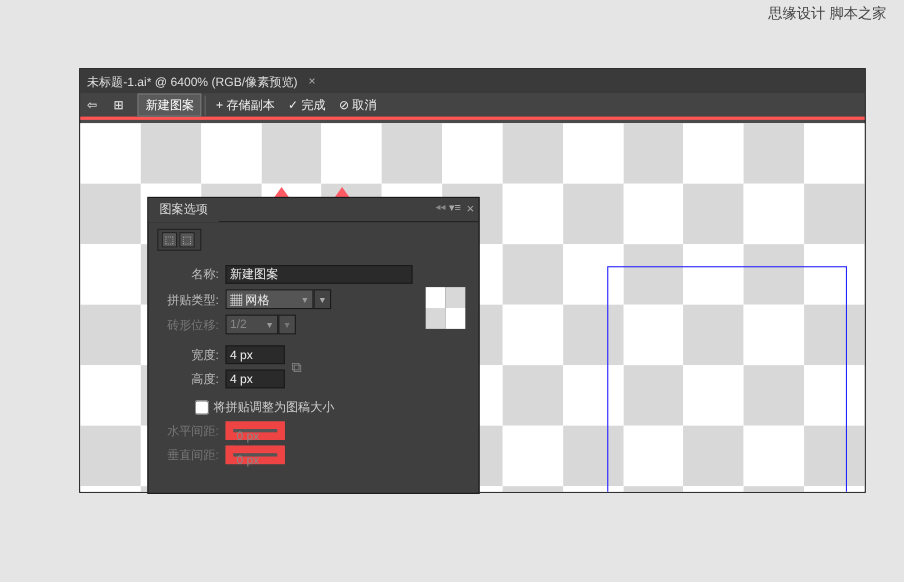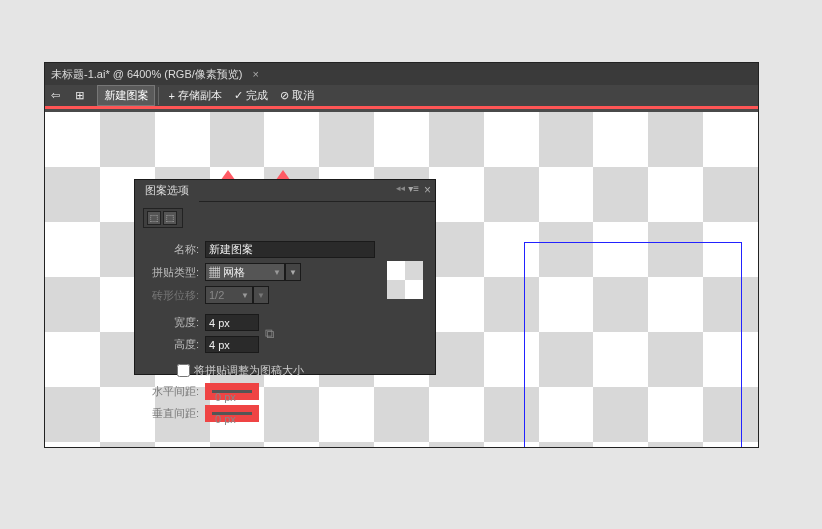--- a/index.html
+++ b/index.html
@@ -1,37 +1,37 @@
 <!DOCTYPE html>
 <html><head>
 <meta charset="utf-8">
 <style>
   * { box-sizing: border-box; margin: 0; padding: 0; font-family: "Microsoft YaHei", sans-serif; }
   body { width: 822px; height: 529px; background: #e5e5e5; position: relative; overflow: hidden; }
   .watermark { position: absolute; top: 4px; right: 16px; text-align: right; font-size: 13px; line-height: 1.3; }
   .wm-top { color: #444; }
   .wm-bottom { color: #ff4433; font-size: 14px; }
-  .app { position: absolute; left: 44px; top: 62px; width: 715px; height: 386px; background: #4a4a4a; border: 1px solid #222; }
+  .app { position: absolute; left: 72px; top: 62px; width: 715px; height: 386px; background: #4a4a4a; border: 1px solid #222; }
   .tab-bar { height: 22px; background: #3a3a3a; display: flex; align-items: center; padding-left: 6px; }
   .tab-title { color: #ddd; font-size: 11px; }
   .tab-close { margin-left: 10px; color: #aaa; font-size: 11px; }
   .action-bar { height: 24px; background: #444; display: flex; align-items: center; border-bottom: 3px solid #ff5555; }
   .ab-btn { display: flex; align-items: center; padding: 0 6px; color: #eee; font-size: 11px; }
   .ab-btn span.icon-sym { margin-right: 3px; color: #eee; font-size: 11px; }
   .ab-sep { width: 1px; height: 18px; background: #666; margin: 0 3px; }
   .mode-label { background: #5a5a5a; color: #fff; padding: 2px 6px; font-size: 11px; border: 1px solid #777; margin-left: 4px; }
   .canvas { position: absolute; left: 0; top: 49px; right: 0; bottom: 0; background: #fff; overflow: hidden; }
   .canvas table { border-collapse: collapse; width: 100%; height: 100%; }
   .canvas td { width: 55px; height: 55px; }
   .g { background: #d8d8d8; }
   .w { background: #fff; }
   .triangle { position: absolute; width: 0; height: 0; border-left: 20px solid transparent; border-right: 20px solid transparent; border-bottom: 28px solid #ff5a64; top: 58px; }
   .tri1 { left: 163px; } .tri2 { left: 218px; }
   .selection { position: absolute; left: 479px; top: 130px; width: 218px; height: 218px; border: 1px solid #2222ff; }
-  .panel { position: absolute; left: 134px; top: 179px; width: 302px; height: 196px; background: #3f3f3f; border: 1px solid #1a1a1a; display: flex; flex-direction: column; }
+  .panel { position: absolute; left: 134px; top: 179px; width: 302px; height: 270px; background: #3f3f3f; border: 1px solid #1a1a1a; display: flex; flex-direction: column; }
   .panel-header { height: 22px; display: flex; align-items: center; border-bottom: 1px solid #222; position: relative; }
   .panel-tab { color: #ddd; font-size: 11px; padding: 0 10px; height: 22px; display: flex; align-items: center; background: #3f3f3f; }
   .panel-chev { position: absolute; right: 30px; top: 3px; color: #888; font-size: 9px; }
   .panel-menu { position: absolute; right: 16px; top: 3px; color: #aaa; font-size: 10px; }
   .panel-x { position: absolute; right: 4px; top: 3px; color: #aaa; font-size: 12px; }
   .panel-body { padding: 4px 10px 4px 14px; font-size: 11px; color: #ccc; }
   .ptools { margin: 2px 0 8px -6px; padding: 2px 3px; border: 1px solid #222; display: inline-block; }
   .prow { display: flex; align-items: center; margin: 5px 0; }
   .plabel { width: 50px; text-align: right; margin-right: 6px; color: #bbb; }
   .plabel.dim { color: #777; }
@@ -46,20 +46,21 @@
   .wd .pinput { width: 54px; }
   .num-dim { background: #555; color: #888; border: 7px solid #ef4444; width: 54px; height: 17px; padding: 1px 3px; font-size: 11px; }
   .cb { margin-right: 4px; }
   .link-ic { color: #888; margin-left: 6px; font-size: 13px; }
   .sico { display:inline-flex;align-items:center;justify-content:center;width:14px;height:14px;background:#555;border:1px solid #222;margin-right:2px;font-size:9px;color:#ccc;}
 </style>
 </head>
 <body>
 
 <div class="watermark">
+  <div class="wm-top">思缘设计 脚本之家</div>
 </div>
 
 <div class="app">
   <div class="tab-bar">
     <span class="tab-title">未标题-1.ai* @ 6400% (RGB/像素预览)</span>
     <span class="tab-close">×</span>
   </div>
   <div class="action-bar">
     <div class="ab-btn">
         <span class="icon-sym">⇦</span>

